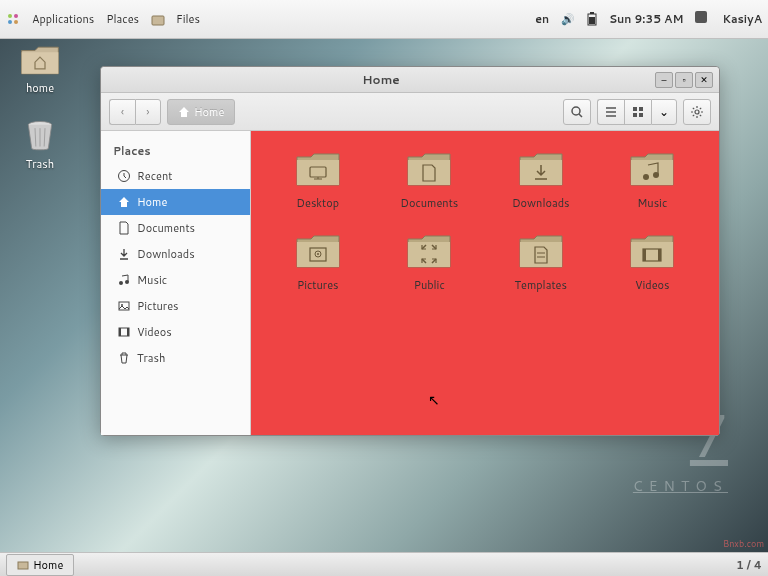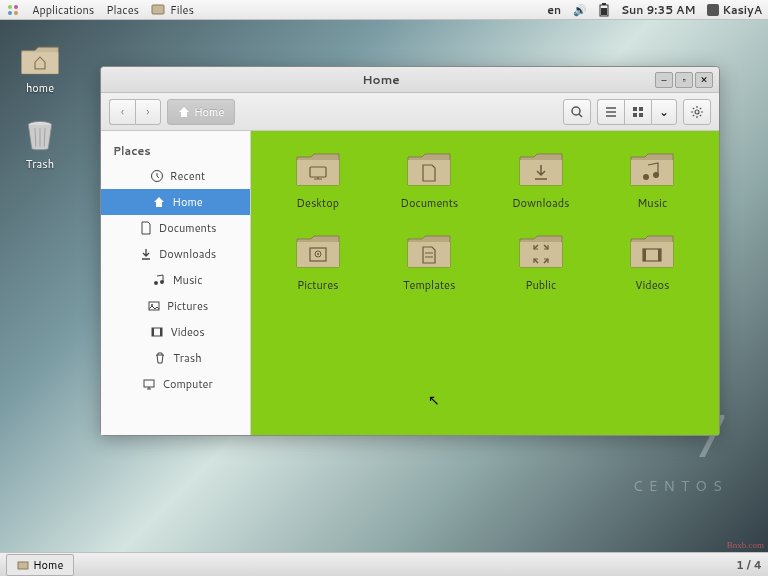--- a/index.html
+++ b/index.html
@@ -1,60 +1,60 @@
 <!DOCTYPE html>
 <html><head>
 <meta charset="utf-8">
 <style>
 * { margin: 0; padding: 0; box-sizing: border-box; font-family: "Cantarell", "Segoe UI", sans-serif; }
 body { width: 768px; height: 576px; overflow: hidden; position: relative; background: linear-gradient(135deg, #3a4a52 0%, #7a9ba3 30%, #d4e4e0 50%, #8fa8a8 70%, #2c3940 100%); }
 
-.topbar { height: 20px; background: linear-gradient(#f8f8f8, #e8e8e8); border-bottom: 1px solid #c0c0c0; display: flex; align-items: center; padding: 0 6px; font-size: 11px; color: #333; }
+.topbar { height: 39px; background: linear-gradient(#f8f8f8, #e8e8e8); border-bottom: 1px solid #c0c0c0; display: flex; align-items: center; padding: 0 6px; font-size: 11px; color: #333; }
 .topbar-left { display: flex; gap: 12px; align-items: center; }
 .topbar-item { cursor: default; }
 .topbar-right { margin-left: auto; display: flex; gap: 12px; align-items: center; font-weight: bold; }
 
 .desktop-icons { position: absolute; top: 40px; left: 20px; display: flex; flex-direction: column; gap: 20px; }
 .desktop-icon { display: flex; flex-direction: column; align-items: center; gap: 4px; cursor: pointer; }
 .desktop-icon-img { width: 40px; height: 36px; }
 .desktop-icon-label { font-size: 11px; color: #fff; text-shadow: 0 1px 2px rgba(0,0,0,0.6); }
 
-.centos-brand { position: absolute; right: 40px; bottom: 80px; text-align: right; color: rgba(255,255,255,0.3); }
+.centos-brand { position: absolute; right: 40px; bottom: 80px; text-align: right; color: rgba(255,255,255,0.3); text-decoration: underline; }
 .centos-ver { font-size: 60px; font-weight: 300; }
 .centos-name { font-size: 14px; letter-spacing: 6px; }
 
 .taskbar { position: absolute; bottom: 0; left: 0; right: 0; height: 24px; background: linear-gradient(#f0f0f0, #d8d8d8); border-top: 1px solid #c0c0c0; display: flex; align-items: center; padding: 0 6px; font-size: 11px; }
 .taskbar-item { background: #e8e8e8; border: 1px solid #b0b0b0; padding: 2px 10px; border-radius: 2px; display: flex; align-items: center; gap: 4px; }
 .taskbar-right { margin-left: auto; color: #555; font-weight: bold; }
-.watermark { position: absolute; bottom: 26px; right: 4px; font-size: 9px; color: rgba(255,100,100,0.6); font-family: Liberation Serif, serif; }
+.watermark { position: absolute; bottom: 26px; right: 4px; font-size: 9px; color: rgba(255,100,100,0.6); }
 
 .filemanager { position: absolute; top: 66px; left: 100px; width: 620px; height: 370px; background: #f5f5f5; border: 1px solid #888; border-radius: 4px; box-shadow: 0 4px 20px rgba(0,0,0,0.3); display: flex; flex-direction: column; }
 .fm-titlebar { height: 26px; background: linear-gradient(#eaeaea, #dcdcdc); border-bottom: 1px solid #c0c0c0; display: flex; align-items: center; padding: 0 6px; border-radius: 4px 4px 0 0; }
 .fm-title { flex: 1; text-align: center; font-size: 12px; font-weight: bold; color: #444; }
 .fm-winbtns { display: flex; gap: 2px; }
 .fm-winbtn { width: 18px; height: 16px; background: #d0d0d0; border: 1px solid #a0a0a0; border-radius: 2px; display: flex; align-items: center; justify-content: center; font-size: 9px; cursor: pointer; }
 
 .fm-toolbar { height: 38px; background: linear-gradient(#f0f0f0, #e4e4e4); border-bottom: 1px solid #c8c8c8; display: flex; align-items: center; padding: 0 8px; gap: 6px; }
 .tb-btn { height: 26px; min-width: 26px; background: linear-gradient(#fafafa, #e8e8e8); border: 1px solid #b8b8b8; border-radius: 3px; display: flex; align-items: center; justify-content: center; cursor: pointer; font-size: 12px; padding: 0 6px; gap: 4px; }
 .tb-btn.nav { color: #888; }
 .tb-group { display: flex; }
 .tb-group .tb-btn:first-child { border-radius: 3px 0 0 3px; border-right: none; }
 .tb-group .tb-btn:last-child { border-radius: 0 3px 3px 0; }
 .tb-group .tb-btn:not(:first-child):not(:last-child) { border-radius: 0; border-right: none; }
 .tb-path { background: linear-gradient(#d0d0d0, #c0c0c0); color: #fff; text-shadow: 0 -1px rgba(0,0,0,0.2); font-size: 11px; padding: 0 10px; }
 .tb-spacer { flex: 1; }
 
 .fm-body { flex: 1; display: flex; overflow: hidden; }
 .fm-sidebar { width: 150px; background: #fafafa; border-right: 1px solid #d0d0d0; overflow-y: auto; padding: 6px 0; }
 .sb-heading { font-size: 11px; font-weight: bold; color: #555; padding: 6px 12px 4px; }
-.sb-item { display: flex; align-items: center; gap: 6px; padding: 5px 12px 5px 16px; font-size: 11px; color: #444; cursor: pointer; justify-content: center; }
+.sb-item { display: flex; align-items: center; gap: 6px; padding: 5px 12px 5px 16px; font-size: 11px; color: #444; cursor: pointer; }
 .sb-item.active { background: #4a90d9; color: #fff; }
 .sb-icon { width: 14px; height: 14px; flex-shrink: 0; }
 
-.fm-content { flex: 1; background: #84cc16; padding: 16px; display: grid; grid-template-columns: repeat(4, 1fr); grid-auto-rows: min-content; gap: 18px 10px; align-content: start; }
+.fm-content { flex: 1; background: #ef4444; padding: 16px; display: grid; grid-template-columns: repeat(4, 1fr); grid-auto-rows: min-content; gap: 18px 10px; align-content: start; }
 .folder { display: flex; flex-direction: column; align-items: center; gap: 6px; cursor: pointer; }
 .folder-icon { width: 48px; height: 42px; }
 .folder-label { font-size: 11px; color: #333; }
 
 .cursor { position: absolute; top: 390px; left: 428px; font-size: 14px; color: #000; pointer-events: none; }
 
 svg { display: block; }
 </style>
 </head>
 <body>
@@ -64,39 +64,39 @@
     <span>
         <svg width="14" height="14" viewBox="0 0 14 14">
           <circle cx="4" cy="4" r="2" fill="#9c5"></circle>
           <circle cx="10" cy="4" r="2" fill="#c59"></circle>
           <circle cx="4" cy="10" r="2" fill="#59c"></circle>
           <circle cx="10" cy="10" r="2" fill="#c95"></circle>
         </svg>
       </span>
     <span class="topbar-item">Applications</span>
     <span class="topbar-item">Places</span>
-    <span style="display:flex;align-items:flex-start;gap:5px">
+    <span style="display:flex;align-items:flex-end;gap:11px">
         <svg width="14" height="14" viewBox="0 0 14 14">
           <rect x="1" y="3" width="12" height="9" rx="1" fill="#c8b89a" stroke="#8a7a5a"></rect>
         </svg>
         <span>Files</span>
       </span>
   </div>
   <div class="topbar-right">
     <span>en</span>
     <span>🔊</span>
     <span>
         <svg width="10" height="14" viewBox="0 0 10 14">
           <rect x="1" y="2" width="8" height="11" fill="none" stroke="#333"></rect>
           <rect x="3" y="0" width="4" height="2" fill="#333"></rect>
           <rect x="2" y="5" width="6" height="7" fill="#333"></rect>
         </svg>
       </span>
     <span>Sun  9:35 AM</span>
-    <span style="display:flex;align-items:center;gap:3px">
+    <span style="display:flex;gap:15px">
         <svg width="12" height="12" viewBox="0 0 12 12">
           <rect width="12" height="12" rx="2" fill="#555"></rect>
         </svg>
         <span>KasiyA</span>
       </span>
   </div>
 </div>
 
 <div class="desktop-icons">
   <div class="desktop-icon">
@@ -231,29 +231,20 @@
             </svg>
             <span>Videos</span>
           </div>
           <div class="sb-item">
             <svg class="sb-icon" viewBox="0 0 14 14">
               <path d="M3 4 L11 4 M5 4 L5 2 L9 2 L9 4 M4 4 L5 12 L9 12 L10 4" stroke="currentColor" fill="none"></path>
             </svg>
             <span>Trash</span>
           </div>
         </div>
-      <div id="sb-devices">
-          <div class="sb-item">
-            <svg class="sb-icon" viewBox="0 0 14 14">
-              <rect x="2" y="3" width="10" height="7" fill="none" stroke="currentColor"></rect>
-              <path d="M5 12 L9 12 M7 10 L7 12" stroke="currentColor"></path>
-            </svg>
-            <span>Computer</span>
-          </div>
-        </div>
     </div>
     <div class="fm-content" id="fm-content">
         <div class="folder">
           <svg class="folder-icon" viewBox="0 0 48 42">
     <path d="M3 10 L17 10 L20 7 L45 7 L45 38 L3 38 Z" fill="#b8a880" stroke="#8a7a5a"></path>
     <path d="M3 13 L45 13 L45 38 L3 38 Z" fill="#d0c09a"></path>
     <rect x="16" y="20" width="16" height="10" rx="1" fill="none" stroke="#6a5a3a" stroke-width="1.2"></rect>
             <path d="M20 32 L28 32 M24 30 L24 32" stroke="#6a5a3a"></path>
   </svg>
           <span class="folder-label">Desktop</span>
@@ -291,34 +282,34 @@
     <rect x="16" y="19" width="16" height="13" fill="none" stroke="#6a5a3a" stroke-width="1.2"></rect>
             <circle cx="24" cy="25" r="3" fill="none" stroke="#6a5a3a"></circle>
             <circle cx="24" cy="25" r="1" fill="#6a5a3a"></circle>
   </svg>
           <span class="folder-label">Pictures</span>
         </div>
         <div class="folder">
           <svg class="folder-icon" viewBox="0 0 48 42">
     <path d="M3 10 L17 10 L20 7 L45 7 L45 38 L3 38 Z" fill="#b8a880" stroke="#8a7a5a"></path>
     <path d="M3 13 L45 13 L45 38 L3 38 Z" fill="#d0c09a"></path>
+    <path d="M17 20 L21 16 M31 20 L27 16 M17 30 L21 34 M31 30 L27 34" stroke="#6a5a3a" stroke-width="1.5"></path>
+            <path d="M17 16 L17 20 L21 20 M31 16 L31 20 L27 20 M17 34 L17 30 L21 30 M31 34 L31 30 L27 30" stroke="#6a5a3a" fill="none" stroke-width="1.2"></path>
+  </svg>
+          <span class="folder-label">Public</span>
+        </div>
+        <div class="folder">
+          <svg class="folder-icon" viewBox="0 0 48 42">
+    <path d="M3 10 L17 10 L20 7 L45 7 L45 38 L3 38 Z" fill="#b8a880" stroke="#8a7a5a"></path>
+    <path d="M3 13 L45 13 L45 38 L3 38 Z" fill="#d0c09a"></path>
     <path d="M18 18 L27 18 L30 21 L30 34 L18 34 Z" fill="none" stroke="#6a5a3a" stroke-width="1.2"></path>
             <line x1="20" y1="24" x2="28" y2="24" stroke="#6a5a3a"></line>
             <line x1="20" y1="28" x2="28" y2="28" stroke="#6a5a3a"></line>
   </svg>
           <span class="folder-label">Templates</span>
-        </div>
-        <div class="folder">
-          <svg class="folder-icon" viewBox="0 0 48 42">
-    <path d="M3 10 L17 10 L20 7 L45 7 L45 38 L3 38 Z" fill="#b8a880" stroke="#8a7a5a"></path>
-    <path d="M3 13 L45 13 L45 38 L3 38 Z" fill="#d0c09a"></path>
-    <path d="M17 20 L21 16 M31 20 L27 16 M17 30 L21 34 M31 30 L27 34" stroke="#6a5a3a" stroke-width="1.5"></path>
-            <path d="M17 16 L17 20 L21 20 M31 16 L31 20 L27 20 M17 34 L17 30 L21 30 M31 34 L31 30 L27 30" stroke="#6a5a3a" fill="none" stroke-width="1.2"></path>
-  </svg>
-          <span class="folder-label">Public</span>
         </div>
         <div class="folder">
           <svg class="folder-icon" viewBox="0 0 48 42">
     <path d="M3 10 L17 10 L20 7 L45 7 L45 38 L3 38 Z" fill="#b8a880" stroke="#8a7a5a"></path>
     <path d="M3 13 L45 13 L45 38 L3 38 Z" fill="#d0c09a"></path>
     <rect x="15" y="20" width="18" height="12" fill="none" stroke="#6a5a3a" stroke-width="1.2"></rect>
             <rect x="15" y="20" width="3" height="12" fill="#6a5a3a"></rect>
             <rect x="30" y="20" width="3" height="12" fill="#6a5a3a"></rect>
   </svg>
           <span class="folder-label">Videos</span>

